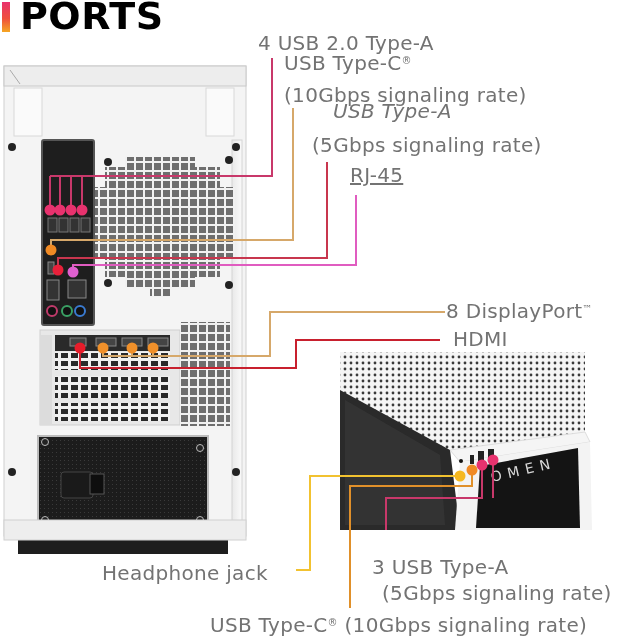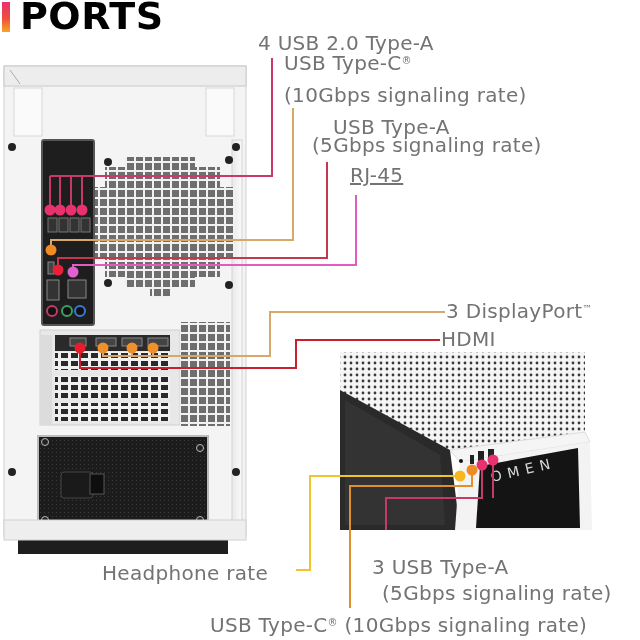--- a/index.html
+++ b/index.html
@@ -147,22 +147,22 @@
     <circle cx="460" cy="476" r="5.5" fill="#f5b820"></circle>
     <circle cx="472" cy="470" r="5.5" fill="#f08a24"></circle>
     <circle cx="482" cy="465" r="5.5" fill="#e8326e"></circle>
     <circle cx="493" cy="460" r="5.5" fill="#e8326e"></circle>
   </g>
 </svg>
 
 <div class="lbl" style="left:258px;top:32px;"><span>4 USB 2.0 Type-A</span></div>
 <div class="lbl" style="left:284px;top:52px;"><span>USB Type-C</span><sup>®</sup></div>
 <div class="lbl" style="left:284px;top:84px;"><span>(10Gbps signaling rate)</span></div>
-<div class="lbl" style="left:333px;top:116px;"><span>USB Type-A</span></div>
+<div class="lbl" style="left:333px;top:100px;font-style:italic;"><span>USB Type-A</span></div>
 <div class="lbl" style="left:312px;top:134px;"><span>(5Gbps signaling rate)</span></div>
 <div class="lbl" style="left:350px;top:164px;text-decoration:underline;"><span>RJ-45</span></div>
-<div class="lbl" style="left:446px;top:300px;"><span>3 DisplayPort</span><sup>™</sup></div>
-<div class="lbl" style="left:441px;top:328px;"><span>HDMI</span></div>
+<div class="lbl" style="left:446px;top:300px;"><span>8 DisplayPort</span><sup>™</sup></div>
+<div class="lbl" style="left:453px;top:328px;"><span>HDMI</span></div>
 
-<div class="lbl" style="left:102px;top:562px;"><span>Headphone rate</span></div>
+<div class="lbl" style="left:102px;top:562px;"><span>Headphone jack</span></div>
 <div class="lbl" style="left:372px;top:556px;"><span>3 USB Type-A</span></div>
 <div class="lbl" style="left:382px;top:582px;"><span>(5Gbps signaling rate)</span></div>
 <div class="lbl" style="left:210px;top:614px;text-align:right;"><span>USB Type-C</span><sup>®</sup><span> (10Gbps signaling rate)</span></div>
 
 </body></html>

